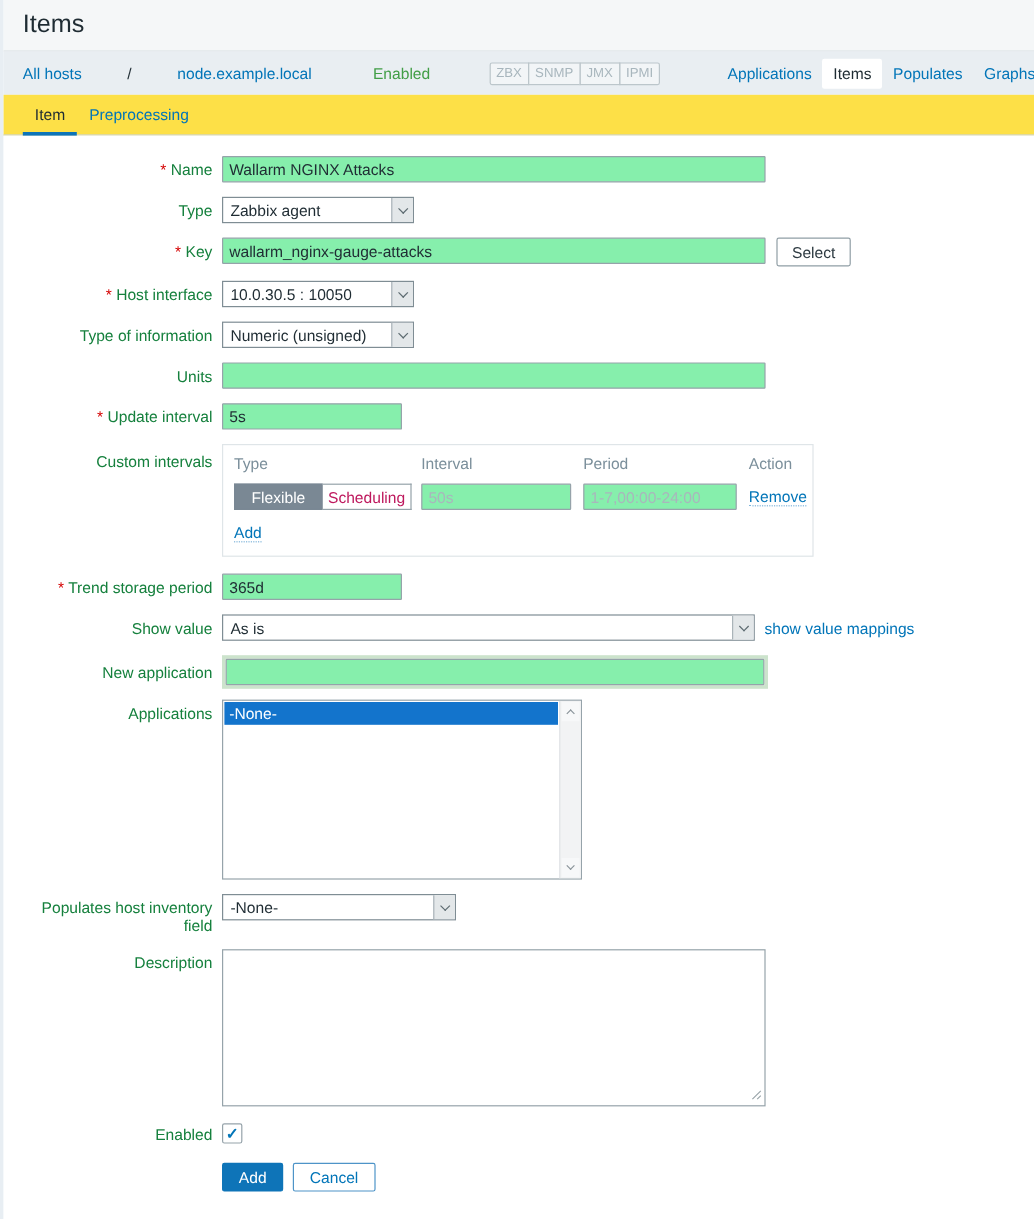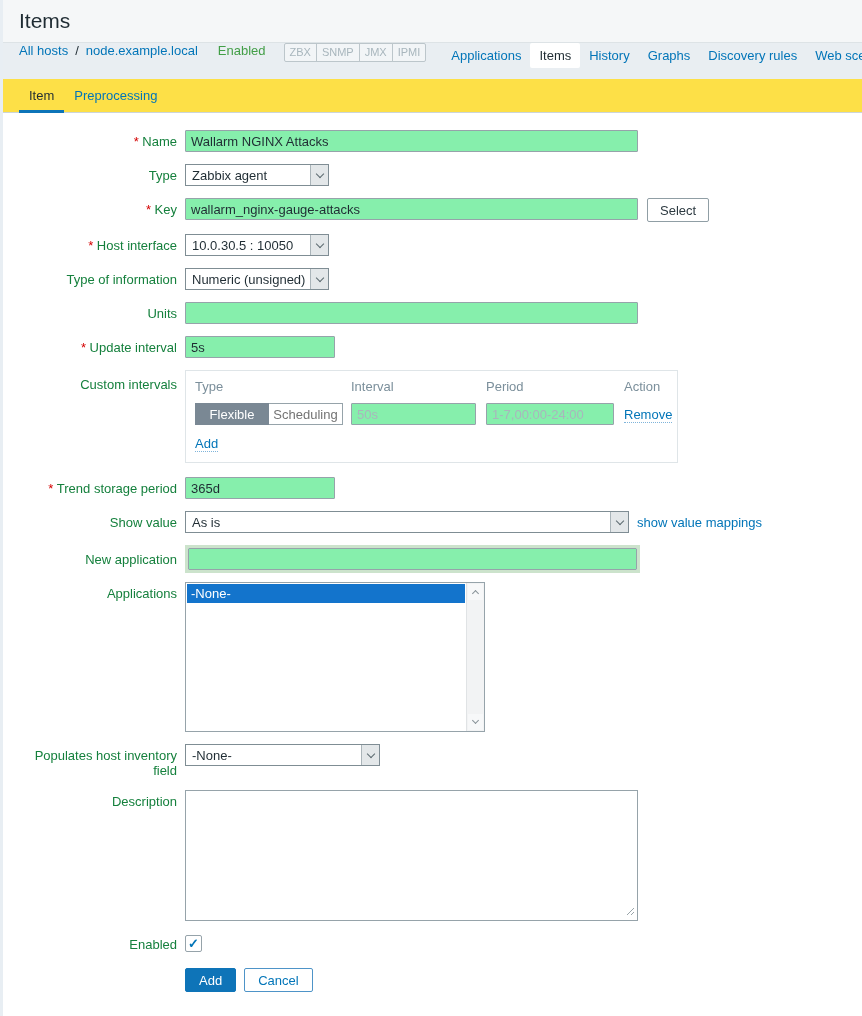--- a/index.html
+++ b/index.html
@@ -5,21 +5,21 @@
   * { box-sizing: border-box; }
   html,body { margin:0; padding:0; background:#e9eef2; }
   body { font-family:"Liberation Sans", sans-serif; color:#1f2c33; }
   .page { width:862px; min-height:1016px; background:#fff; border-left:3px solid #e8eef3; }
 
   
   .title-bar { background:#f5f7f8; padding:9px 16px 9px; border-bottom:1px solid #dde3e6; }
   .title-bar h1 { margin:0; font-size:21px; font-weight:400; color:#1f2c33; }
 
   
-  .crumb-bar { background:#e9eef2; height:36px; display:flex; align-items:flex-start; padding:0 16px; font-size:13px; white-space:nowrap; }
+  .crumb-bar { background:#e9eef2; height:36px; display:flex; align-items:center; padding:0 16px; font-size:13px; white-space:nowrap;gap:31px; }
   .crumb-bar a { color:#0275b8; text-decoration:none; cursor:pointer; }
   .crumb-sep { margin:0 7px; color:#1f2c33; }
   .status-enabled { color:#429e47; margin-left:20px; }
   .badges { display:flex; margin-left:18px; }
   .badge { font-size:11px; line-height:1; color:#a8b6bd; border:1px solid #bcc6cb; padding:3px 5px; background:rgba(255,255,255,.4); margin-left:-1px; }
   .badge:first-child { margin-left:0; border-radius:2px 0 0 2px; }
   .badge:last-child  { border-radius:0 2px 2px 0; }
   .nav-tabs { display:flex; align-items:center; margin-left:16px; }
   .nav-tab { color:#0275b8; text-decoration:none; padding:5px 9px; border-radius:2px; cursor:pointer; }
   .nav-tab.active { background:#fff; color:#1f2c33; }
@@ -40,32 +40,32 @@
   .tin { height:22px; border:1px solid #96a3aa; padding:0 5px; font:13px "Liberation Sans",sans-serif; color:#1f2c33; background:#86efac; border-radius:1px; }
   .tin::placeholder { color:#a9b6bc; }
   .w453 { width:453px; } .w150 { width:150px; } .w125 { width:125px; } .w128 { width:128px; }
 
   .select { height:22px; border:1px solid #7f8d94; background:#fff; display:inline-flex; align-items:center; position:relative; padding:0 22px 0 6px; cursor:pointer; }
   .select .val { font-size:13px; white-space:nowrap; overflow:hidden; }
   .select .arrow { position:absolute; right:0; top:0; bottom:0; width:18px; background:#e3e7e9; border-left:1px solid #aab4b9; display:flex; align-items:center; justify-content:center; }
   .chev { width:6px; height:6px; border-right:1px solid #5c6a70; border-bottom:1px solid #5c6a70; transform:rotate(45deg); margin-top:-3px; }
   .chev.up { transform:rotate(225deg); margin-top:3px; }
   .chev.sm { width:5px; height:5px; border-color:#889298; }
-  .sw142 { width:144px; } .sw435 { width:444px; } .sw195 { width:195px; }
+  .sw142 { width:160px; } .sw435 { width:444px; } .sw195 { width:195px; }
 
   .btn-plain { height:24px; padding:0 12px; background:#fff; border:1px solid #909ea5; color:#2d3a41; font:13px "Liberation Sans",sans-serif; border-radius:2px; margin-left:9px; cursor:pointer; }
 
   
   .ibox { border:1px solid #dfe5e8; width:493px; padding:8px 9px 10px; }
   .igrid { display:grid; grid-template-columns:156px 135px 138px auto; align-items:center; row-gap:9px; }
   .ihead { font-size:13px; color:#7b8f9b; }
   .toggle { display:flex; }
   .tbtn { height:22px; width:74px; font:13px "Liberation Sans",sans-serif; cursor:pointer; padding:0; }
   .tbtn.on  { background:#7a8894; color:#fff; border:1px solid #7a8894; }
-  .tbtn.off { background:#fff; color:#737373; border:1px solid #96a3aa; border-left:none; }
+  .tbtn.off { background:#fff; color:#be185d; border:1px solid #96a3aa; border-left:none; }
   .dlink { color:#0275b8; text-decoration:none; border-bottom:1px dotted #7fb4da; font-size:13px; cursor:pointer; }
   .add-link { display:inline-block; margin-top:11px; }
 
   .link { color:#0275b8; text-decoration:none; font-size:13px; cursor:pointer; }
   .mappings-link { margin-left:8px; padding-top:4px; }
 
   .greenwrap { border:3px solid #cce3cc; display:inline-block; background:#fff; }
   .greenwrap .tin { width:449px; display:block; }
 
   
@@ -104,21 +104,21 @@
     <span class="status-enabled">Enabled</span>
     <span class="badges">
       <span class="badge">ZBX</span>
       <span class="badge">SNMP</span>
       <span class="badge">JMX</span>
       <span class="badge">IPMI</span>
     </span>
     <span class="nav-tabs">
       <a class="nav-tab">Applications</a>
       <a class="nav-tab active">Items</a>
-      <a class="nav-tab">History</a>
+      <a class="nav-tab">Populates</a>
       <a class="nav-tab">Graphs</a>
       <a class="nav-tab">Discovery rules</a>
       <a class="nav-tab">Web scenarios</a>
     </span>
   </div>
 
   <div class="form-tabs">
     <a class="ftab active">Item</a>
     <a class="ftab">Preprocessing</a>
   </div>

